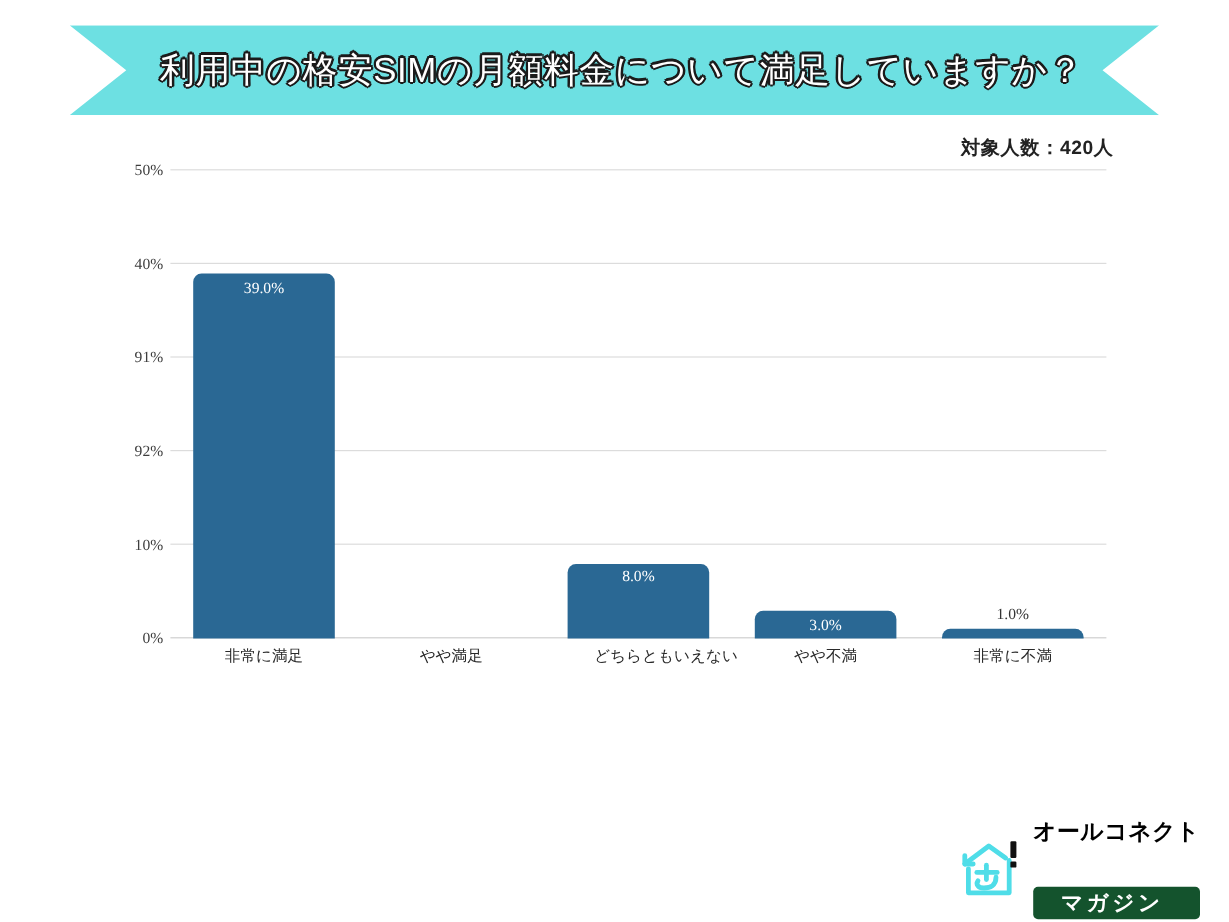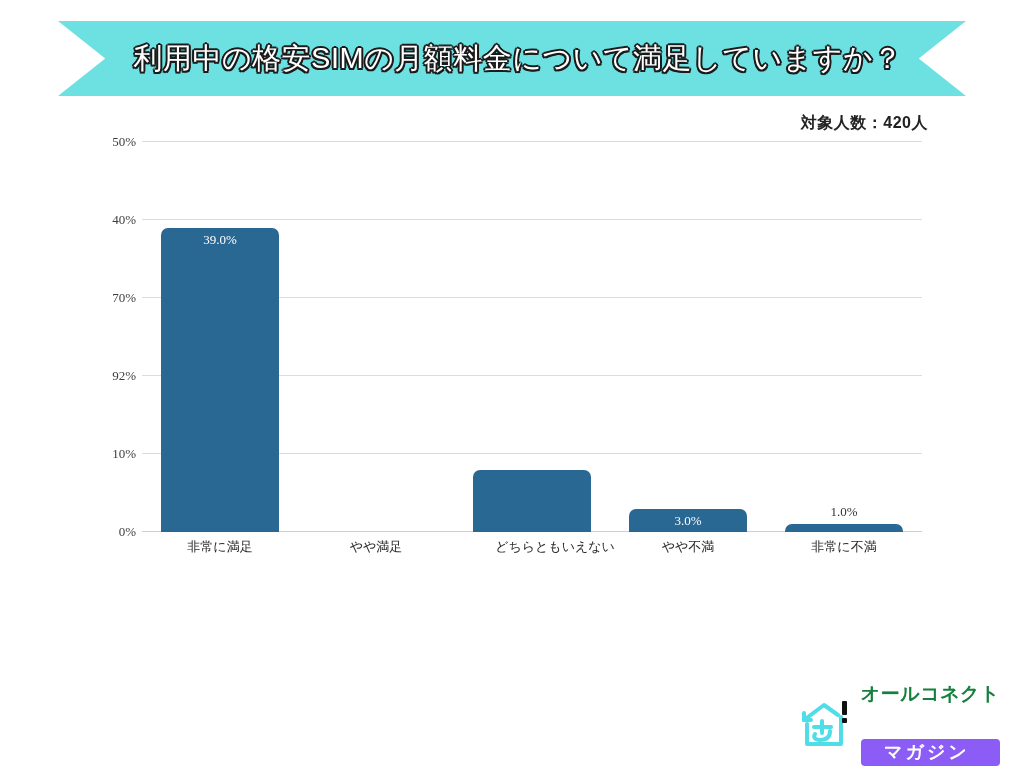--- a/index.html
+++ b/index.html
@@ -195,27 +195,27 @@
     height: 58px;
     display: flex;
     align-items: center;
     gap: 9px;
   }
   .logo-mark { width: 54px; height: 50px; flex: 0 0 auto; }
   .logo-words { display: flex; flex-direction: column; gap: 4px; }
   .logo-line1 {
     font-size: 19px;
     font-weight: bold;
-    color: #15803d;
+    color: #000000;
     letter-spacing: 0.5px;
     line-height: 1;
     white-space: nowrap;
   }
   .logo-line2 {
-    background: #8b5cf6;
+    background: #14532d;
     color: #ffffff;
     font-size: 18px;
     font-weight: bold;
     letter-spacing: 3px;
     line-height: 1;
     padding: 4px 7px 5px 0;
     border-radius: 4px;
     text-align: center;
     white-space: nowrap;
     margin-top: 32px;
@@ -231,42 +231,42 @@
   </div>
 
   <div class="sample-note">対象人数：420人</div>
 
   <div class="chart-wrap">
 
     <div class="ylabels" id="ylabels">
         <div class="ylabel" style="bottom: auto; top: 390px;">0%</div>
         <div class="ylabel" style="bottom: auto; top: 312px;">10%</div>
         <div class="ylabel" style="bottom: auto; top: 234px;">92%</div>
-        <div class="ylabel" style="bottom: auto; top: 156px;">70%</div>
+        <div class="ylabel" style="bottom: auto; top: 156px;">91%</div>
         <div class="ylabel" style="bottom: auto; top: 78px;">40%</div>
         <div class="ylabel" style="bottom: auto; top: 0px;">50%</div>
       </div>
 
     <div class="plot">
       <div id="gridlines">
           <div class="gridline baseline" style="bottom: 0px;"></div>
           <div class="gridline" style="bottom: 78px;"></div>
           <div class="gridline" style="bottom: 156px;"></div>
           <div class="gridline" style="bottom: 234px;"></div>
           <div class="gridline" style="bottom: 312px;"></div>
           <div class="gridline" style="bottom: 390px;"></div>
         </div>
       <div class="bars" id="bars">
           <div class="bar-slot" style="left: 19px; width: 118px;">
             <div class="bar blue" style="height: 304.2px; background: rgb(42, 104, 148);"></div>
             <div class="bar-value inside" style="bottom: 284.2px;">39.0%</div>
           </div>
           <div class="bar-slot" style="left: 331px; width: 118px;">
             <div class="bar blue" style="height: 62.4px; background: rgb(42, 104, 148);"></div>
-            <div class="bar-value inside" style="bottom: 60px;">8.0%</div>
+            <div class="bar-value inside" style="bottom: 44px;">8.0%</div>
           </div>
           <div class="bar-slot" style="left: 487px; width: 118px;">
             <div class="bar blue" style="height: 23.4px; background: rgb(42, 104, 148);"></div>
             <div class="bar-value inside" style="bottom: 3.4px;">3.0%</div>
           </div>
           <div class="bar-slot" style="left: 643px; width: 118px;">
             <div class="bar blue" style="height: 7.8px; background: rgb(42, 104, 148);"></div>
             <div class="bar-value outside" style="bottom: 11.8px;">1.0%</div>
           </div>
         </div>

